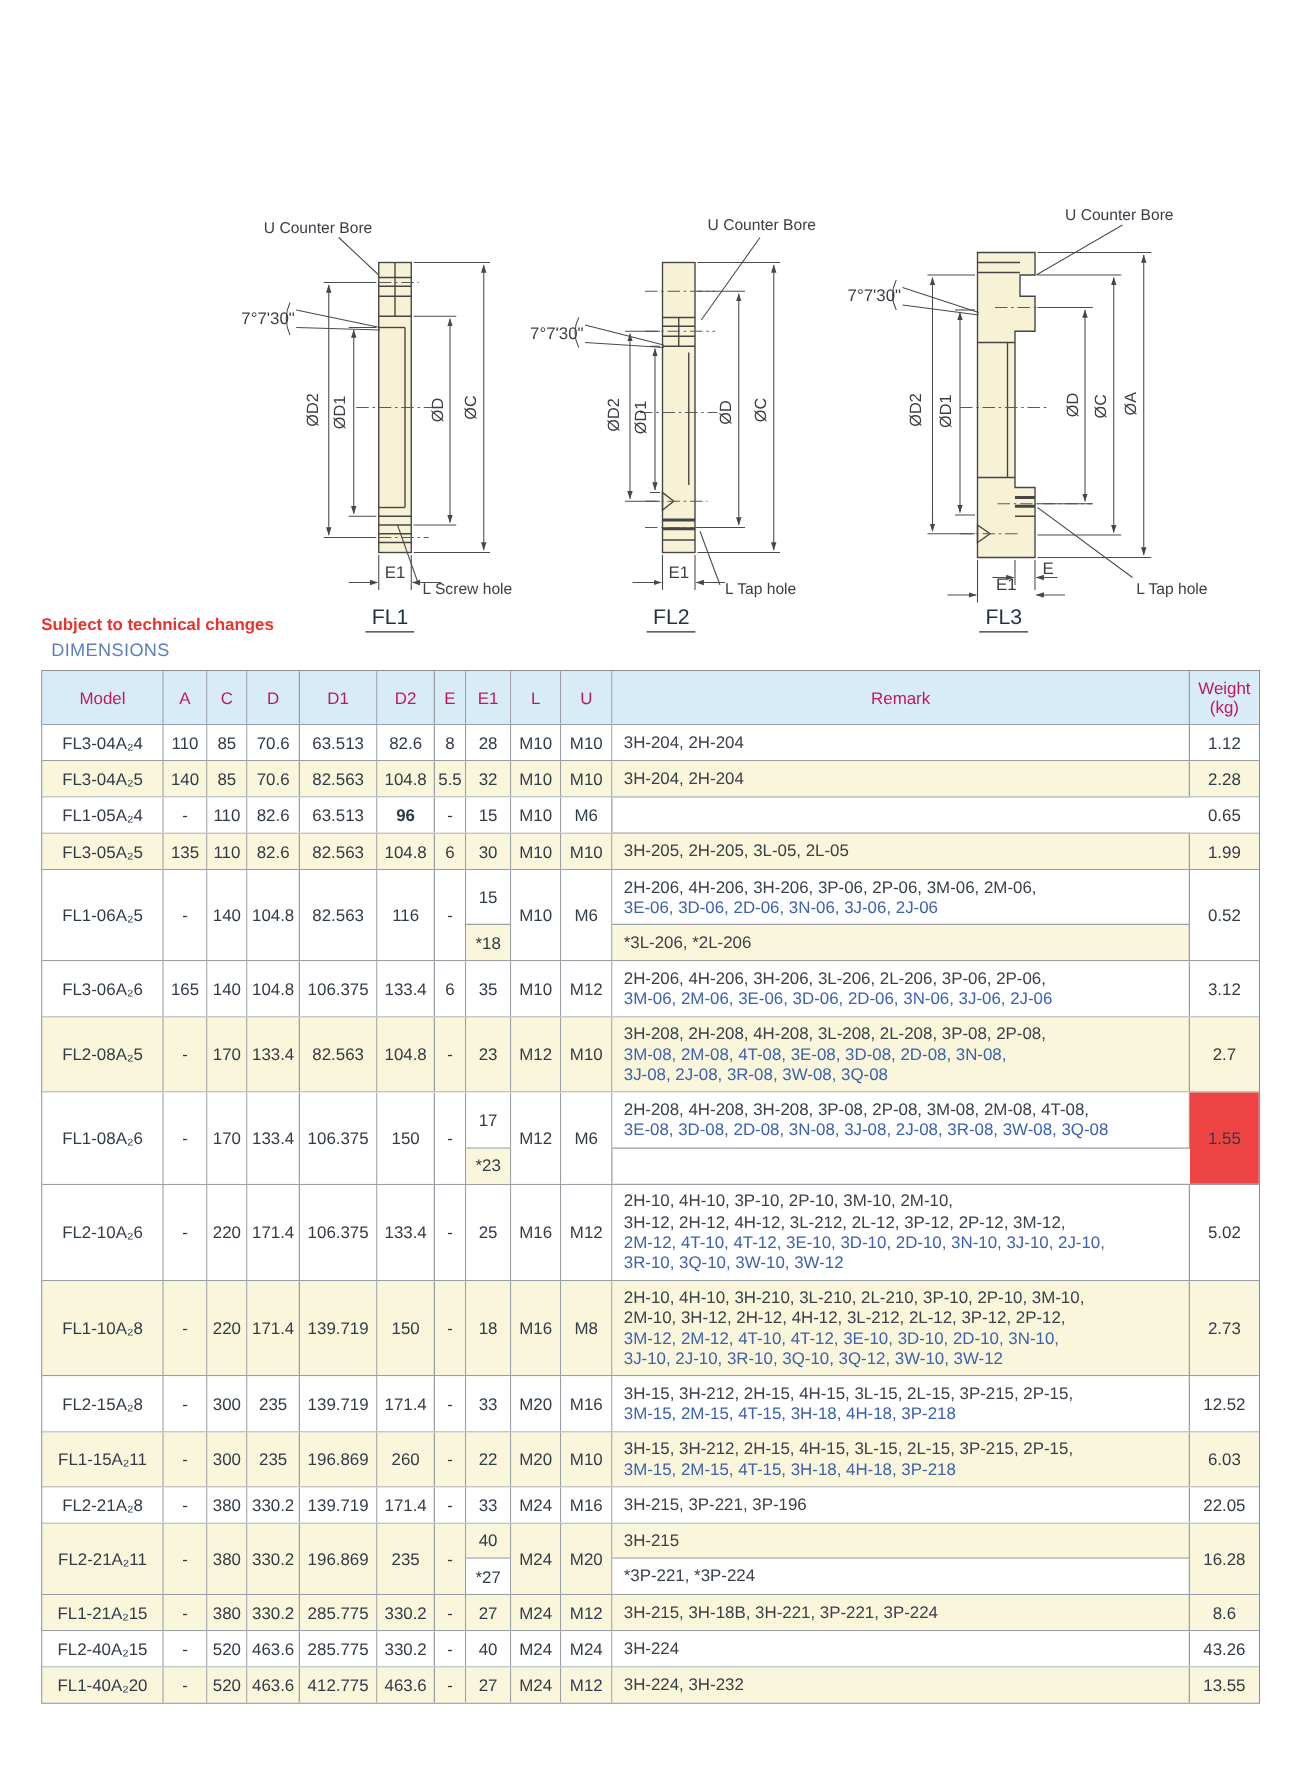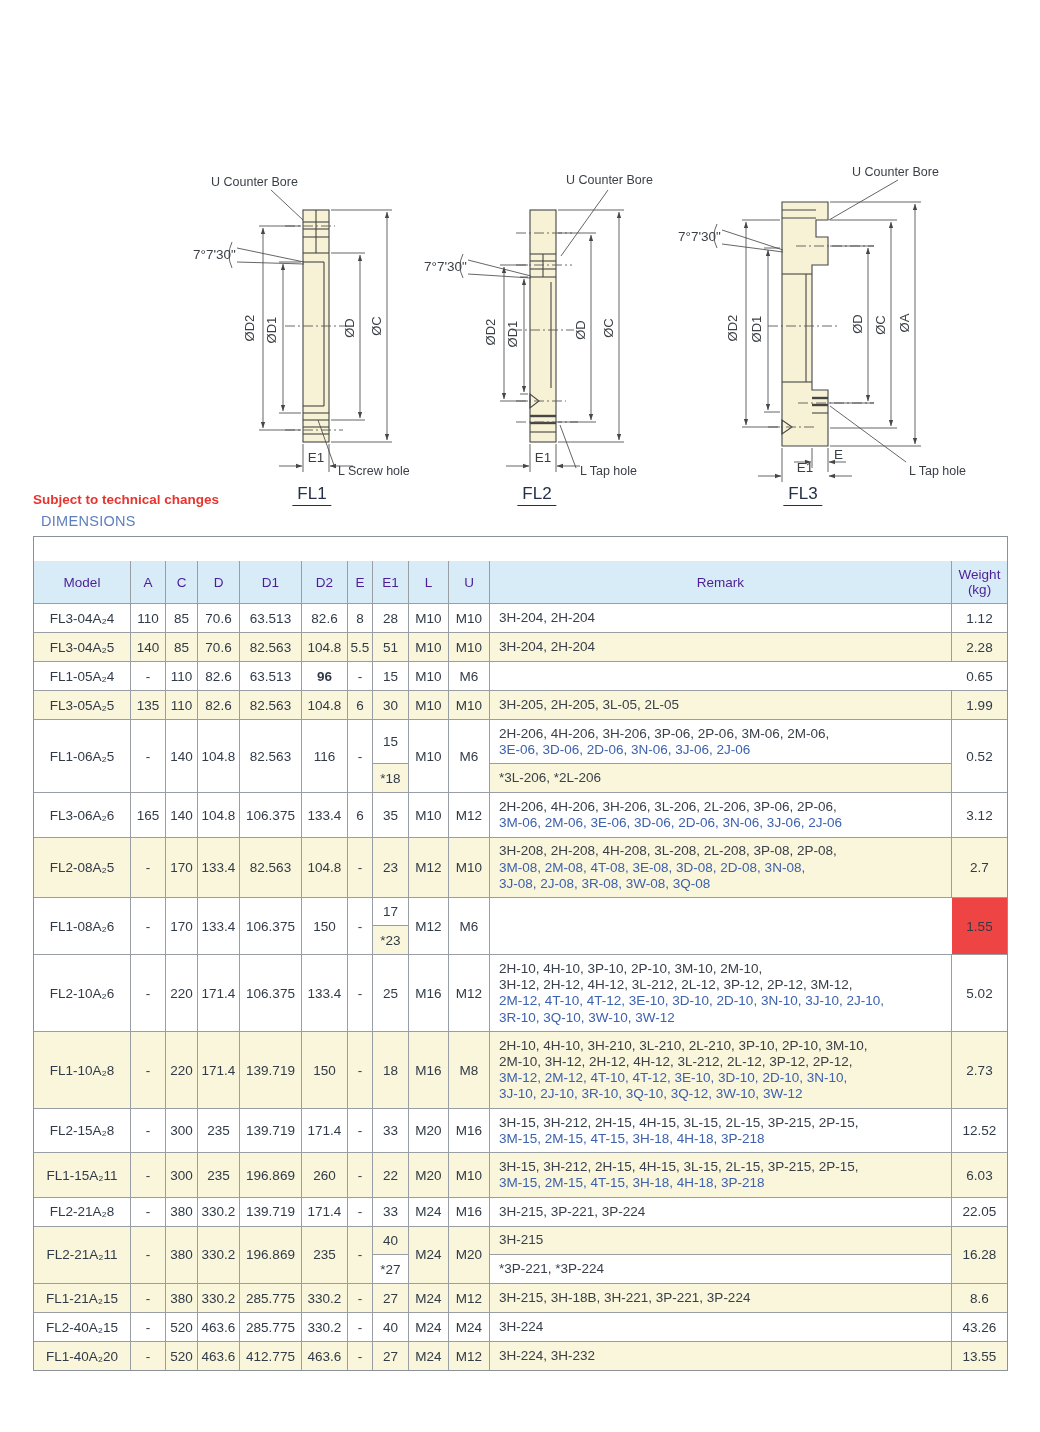--- a/index.html
+++ b/index.html
@@ -25,21 +25,21 @@
   .sec-title { position:absolute; left:41px; top:513px; font-size:14.5px; color:var(--secblue); letter-spacing:0.3px; }
   
   #dim-table {
     position:absolute; left:33px; top:536px; width:975px;
     border:1px solid #8c9198; color:var(--ink); font-size:13.5px;
   }
   .trow { display:grid; grid-template-columns:97px 35px 32px 42px 62px 46px 25px 36px 40px 41px 462px 55px; border-bottom:1px solid var(--line); }
   .trow:last-child { border-bottom:none; }
   .cell { border-right:1px solid var(--line); display:flex; align-items:center; justify-content:center; text-align:center; padding:2px 1px; min-height:28px; }
   .cell.last { border-right:none; }
-  .hcell { background:var(--headbg); white-space:pre-line; line-height:15px; padding:6px 1px; color:#4c1d95;margin-top:24px; }
+  .hcell { background:var(--headbg); white-space:pre-line; line-height:15px; padding:6px 1px; color:#be185d; }
   .remark-seg { flex-direction:column; align-items:flex-start; justify-content:center; padding:5.5px 4px 5.5px 9px; text-align:left; }
   .rl { line-height:16.2px; white-space:nowrap; }
   .rl.k { color:#3a4049; }
   .rl.b { color:var(--blue); }
   .seg-div { border-bottom:1px solid var(--line); }
 </style>
 </head>
 <body>
 
 <div class="page">
@@ -271,21 +271,21 @@
         <div class="cell last" style="grid-area: 1 / 12 / -1; background: rgb(255, 255, 255);">1.12</div>
       </div>
       <div class="trow" style="grid-template-rows: repeat(1, auto);">
         <div class="cell" style="grid-area: 1 / 1 / -1; background: var(--rowy);">FL3-04A₂5</div>
         <div class="cell" style="grid-area: 1 / 2 / -1; background: var(--rowy);">140</div>
         <div class="cell" style="grid-area: 1 / 3 / -1; background: var(--rowy);">85</div>
         <div class="cell" style="grid-area: 1 / 4 / -1; background: var(--rowy);">70.6</div>
         <div class="cell" style="grid-area: 1 / 5 / -1; background: var(--rowy);">82.563</div>
         <div class="cell" style="grid-area: 1 / 6 / -1; background: var(--rowy);">104.8</div>
         <div class="cell" style="grid-area: 1 / 7 / -1; background: var(--rowy);">5.5</div>
-        <div class="cell" style="grid-area: 1 / 8; background: var(--rowy);">51</div>
+        <div class="cell" style="grid-area: 1 / 8; background: var(--rowy);">32</div>
         <div class="cell" style="grid-area: 1 / 9 / -1; background: var(--rowy);">M10</div>
         <div class="cell" style="grid-area: 1 / 10 / -1; background: var(--rowy);">M10</div>
         <div class="cell remark-seg" style="grid-area: 1 / 11; background: var(--rowy);">
           <div class="rl k">3H-204, 2H-204</div>
         </div>
         <div class="cell last" style="grid-area: 1 / 12 / -1; background: var(--rowy);">2.28</div>
       </div>
       <div class="trow" style="grid-template-rows: repeat(1, auto);">
         <div class="cell" style="grid-area: 1 / 1 / -1; background: rgb(255, 255, 255);">FL1-05A₂4</div>
         <div class="cell" style="grid-area: 1 / 2 / -1; background: rgb(255, 255, 255);">-</div>
@@ -376,20 +376,24 @@
         <div class="cell" style="grid-area: 1 / 2 / -1; background: rgb(255, 255, 255);">-</div>
         <div class="cell" style="grid-area: 1 / 3 / -1; background: rgb(255, 255, 255);">170</div>
         <div class="cell" style="grid-area: 1 / 4 / -1; background: rgb(255, 255, 255);">133.4</div>
         <div class="cell" style="grid-area: 1 / 5 / -1; background: rgb(255, 255, 255);">106.375</div>
         <div class="cell" style="grid-area: 1 / 6 / -1; background: rgb(255, 255, 255);">150</div>
         <div class="cell" style="grid-area: 1 / 7 / -1; background: rgb(255, 255, 255);">-</div>
         <div class="cell seg-div" style="grid-area: 1 / 8; background: rgb(255, 255, 255);">17</div>
         <div class="cell" style="grid-area: 2 / 8; background: var(--rowy);">*23</div>
         <div class="cell" style="grid-area: 1 / 9 / -1; background: rgb(255, 255, 255);">M12</div>
         <div class="cell" style="grid-area: 1 / 10 / -1; background: rgb(255, 255, 255);">M6</div>
+        <div class="cell remark-seg seg-div" style="grid-area: 1 / 11; background: rgb(255, 255, 255);">
+          <div class="rl k">2H-208, 4H-208, 3H-208, 3P-08, 2P-08, 3M-08, 2M-08, 4T-08,</div>
+          <div class="rl b">3E-08, 3D-08, 2D-08, 3N-08, 3J-08, 2J-08, 3R-08, 3W-08, 3Q-08</div>
+        </div>
         <div class="cell last" style="grid-area: 1 / 12 / -1; background: #ef4444;">1.55</div>
       </div>
       <div class="trow" style="grid-template-rows: repeat(1, auto);">
         <div class="cell" style="grid-area: 1 / 1 / -1; background: rgb(255, 255, 255);">FL2-10A₂6</div>
         <div class="cell" style="grid-area: 1 / 2 / -1; background: rgb(255, 255, 255);">-</div>
         <div class="cell" style="grid-area: 1 / 3 / -1; background: rgb(255, 255, 255);">220</div>
         <div class="cell" style="grid-area: 1 / 4 / -1; background: rgb(255, 255, 255);">171.4</div>
         <div class="cell" style="grid-area: 1 / 5 / -1; background: rgb(255, 255, 255);">106.375</div>
         <div class="cell" style="grid-area: 1 / 6 / -1; background: rgb(255, 255, 255);">133.4</div>
         <div class="cell" style="grid-area: 1 / 7 / -1; background: rgb(255, 255, 255);">-</div>
@@ -462,21 +466,21 @@
         <div class="cell" style="grid-area: 1 / 2 / -1; background: rgb(255, 255, 255);">-</div>
         <div class="cell" style="grid-area: 1 / 3 / -1; background: rgb(255, 255, 255);">380</div>
         <div class="cell" style="grid-area: 1 / 4 / -1; background: rgb(255, 255, 255);">330.2</div>
         <div class="cell" style="grid-area: 1 / 5 / -1; background: rgb(255, 255, 255);">139.719</div>
         <div class="cell" style="grid-area: 1 / 6 / -1; background: rgb(255, 255, 255);">171.4</div>
         <div class="cell" style="grid-area: 1 / 7 / -1; background: rgb(255, 255, 255);">-</div>
         <div class="cell" style="grid-area: 1 / 8; background: rgb(255, 255, 255);">33</div>
         <div class="cell" style="grid-area: 1 / 9 / -1; background: rgb(255, 255, 255);">M24</div>
         <div class="cell" style="grid-area: 1 / 10 / -1; background: rgb(255, 255, 255);">M16</div>
         <div class="cell remark-seg" style="grid-area: 1 / 11; background: rgb(255, 255, 255);">
-          <div class="rl k">3H-215, 3P-221, 3P-224</div>
+          <div class="rl k">3H-215, 3P-221, 3P-196</div>
         </div>
         <div class="cell last" style="grid-area: 1 / 12 / -1; background: rgb(255, 255, 255);">22.05</div>
       </div>
       <div class="trow" style="grid-template-rows: repeat(2, auto);">
         <div class="cell" style="grid-area: 1 / 1 / -1; background: var(--rowy);">FL2-21A₂11</div>
         <div class="cell" style="grid-area: 1 / 2 / -1; background: var(--rowy);">-</div>
         <div class="cell" style="grid-area: 1 / 3 / -1; background: var(--rowy);">380</div>
         <div class="cell" style="grid-area: 1 / 4 / -1; background: var(--rowy);">330.2</div>
         <div class="cell" style="grid-area: 1 / 5 / -1; background: var(--rowy);">196.869</div>
         <div class="cell" style="grid-area: 1 / 6 / -1; background: var(--rowy);">235</div>

